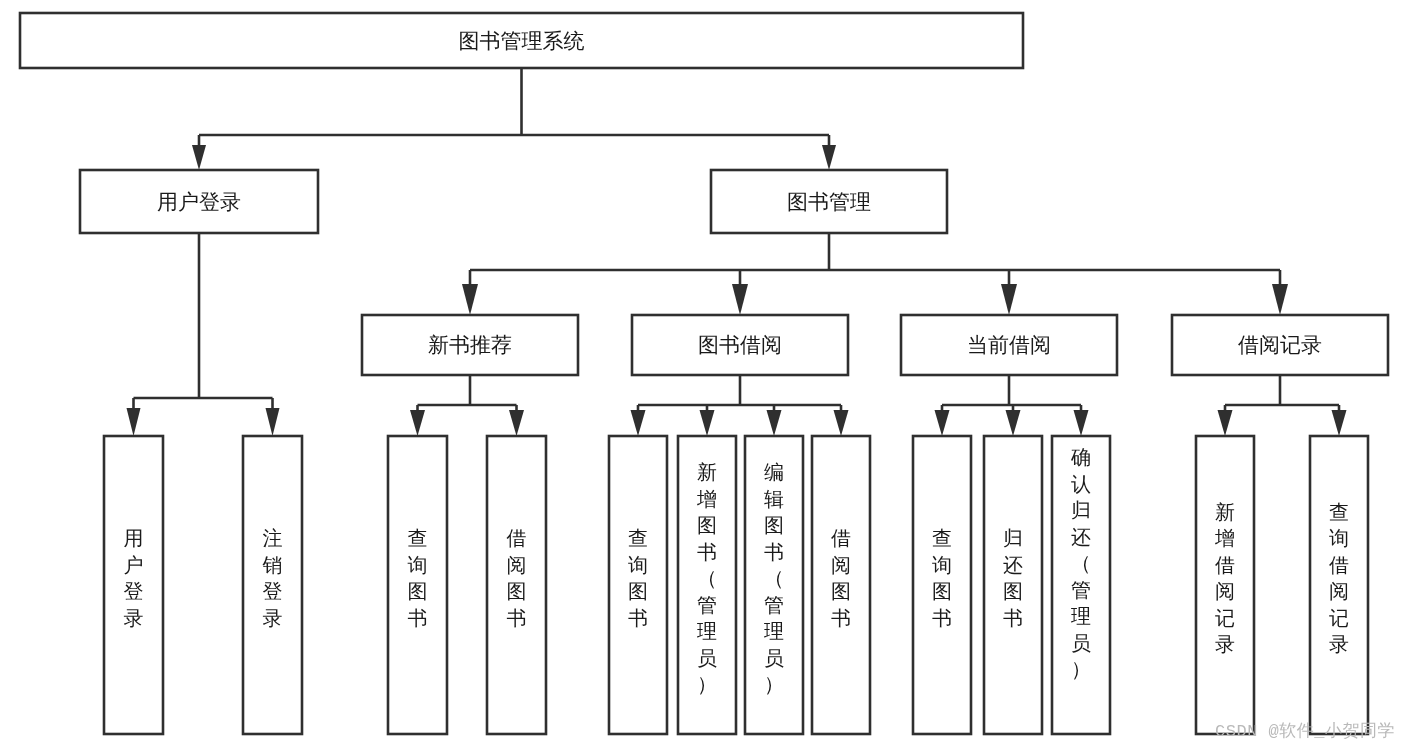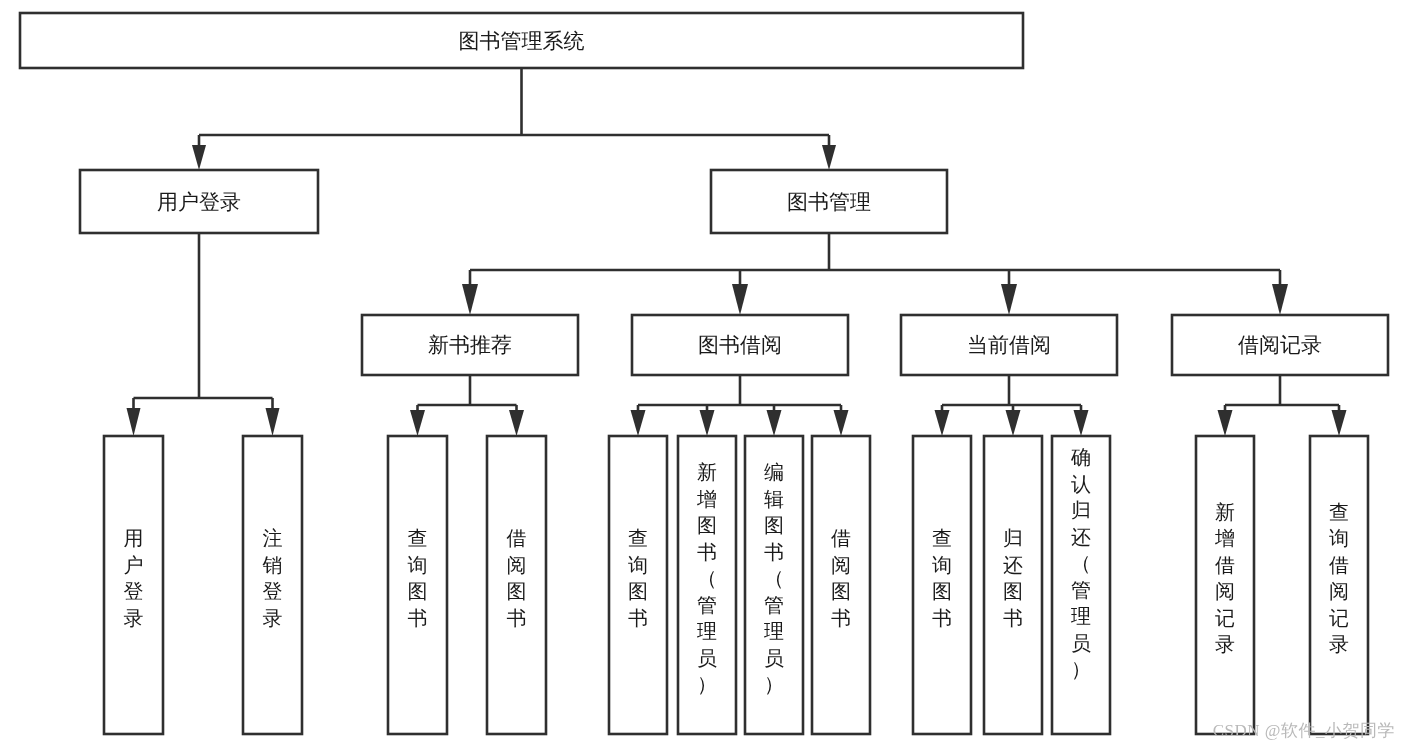--- a/index.html
+++ b/index.html
@@ -47,21 +47,21 @@
     stroke-linecap: butt;
   }
   .arrow-head {
     fill: #2f2f2f;
     stroke: none;
   }
   .watermark {
     position: absolute;
     right: 10px;
     bottom: 5px;
-    font-family: Liberation Serif, serif;
+    font-family: Liberation Mono, monospace;
     font-size: 17px;
     color: #b9b9b9;
     letter-spacing: 0.5px;
     white-space: nowrap;
     user-select: none;
   }
 </style>
 </head>
 <body>
 

